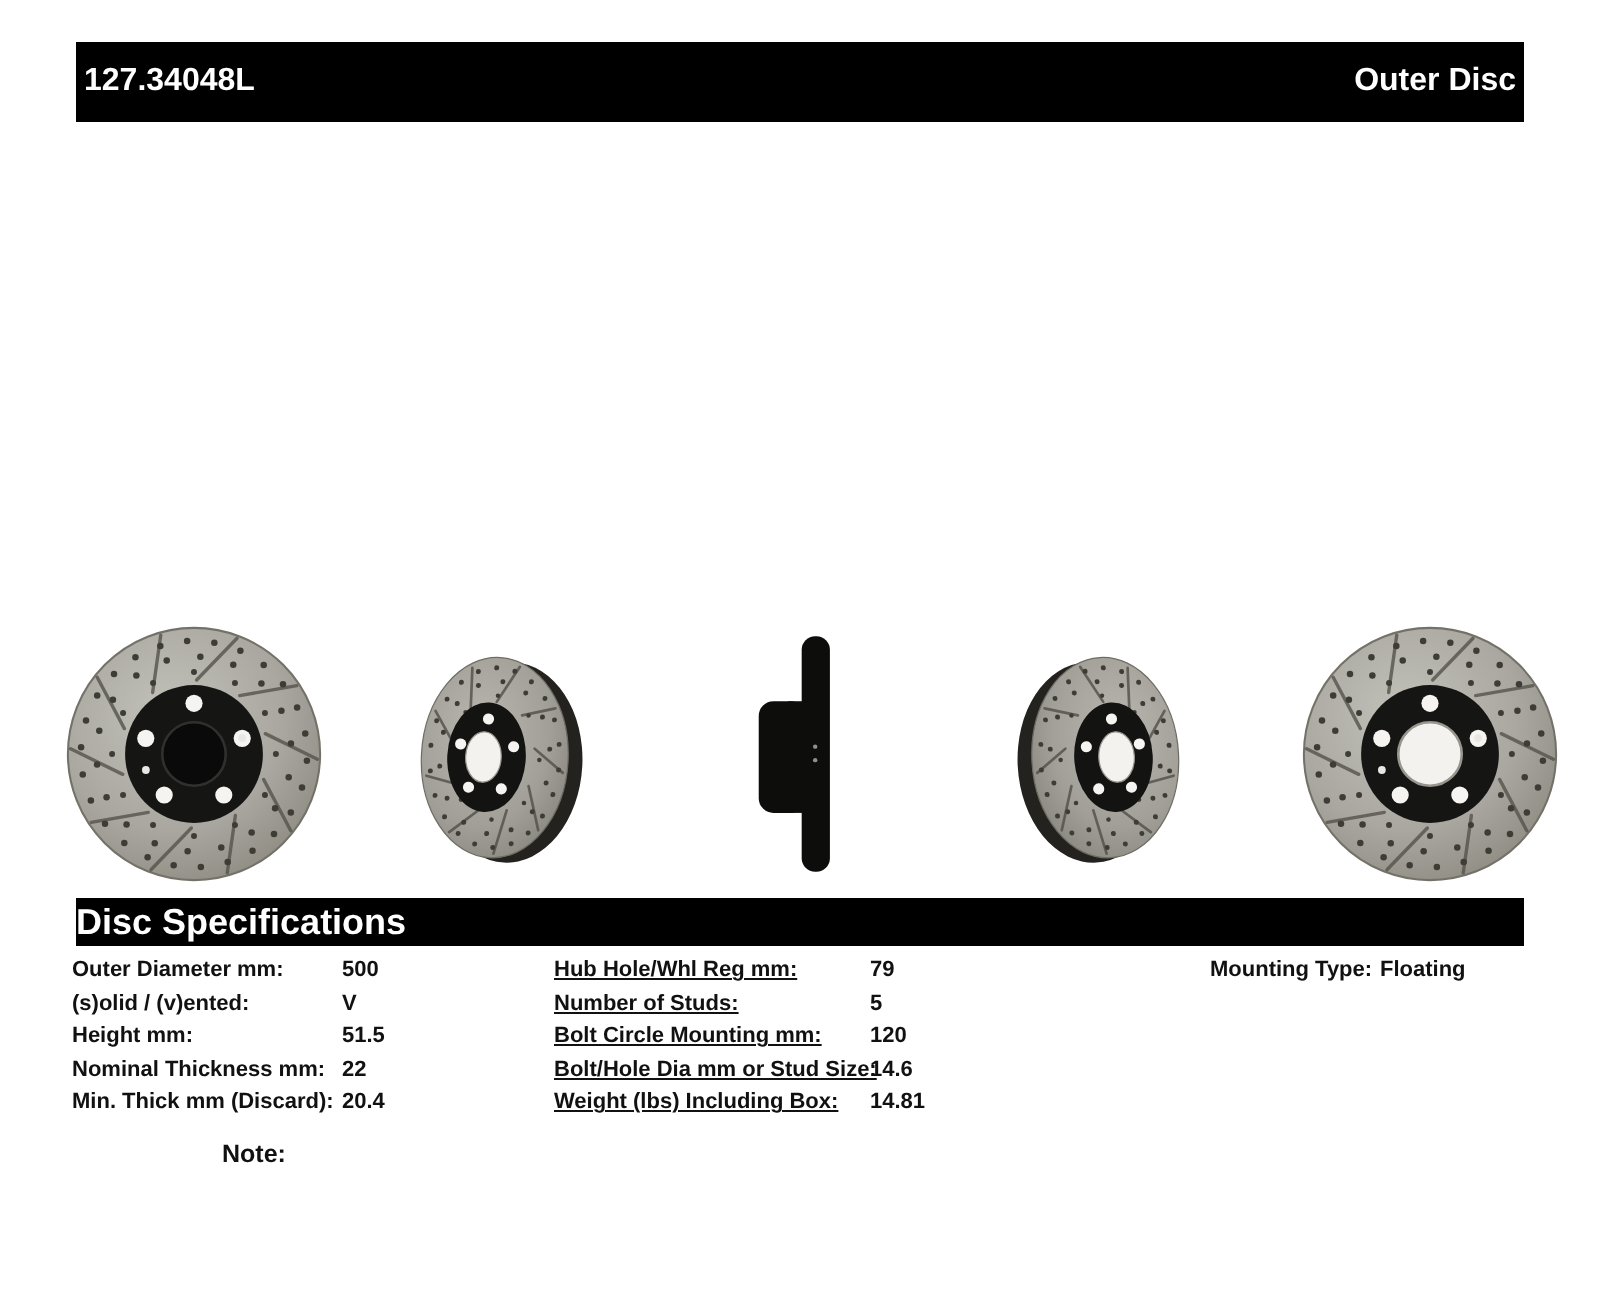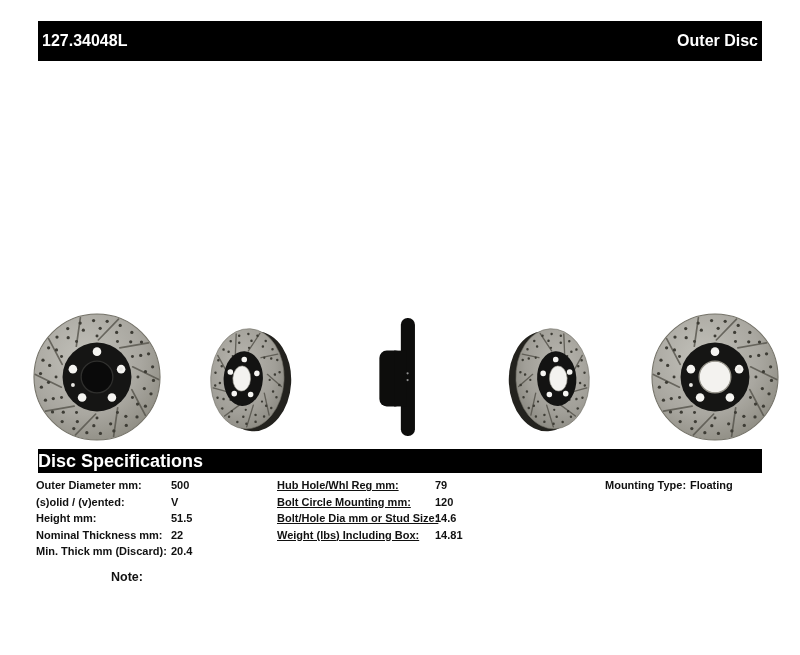--- a/index.html
+++ b/index.html
@@ -417,20 +417,24 @@
       <span class="spec-value">20.4</span>
     </div>
   </div>
 
   <div class="col col-mid">
     <div class="spec-row">
       <span class="spec-label">Hub Hole/Whl Reg mm:</span>
       <span class="spec-value">79</span>
     </div>
     <div class="spec-row">
+      <span class="spec-label">Number of Studs:</span>
+      <span class="spec-value">5</span>
+    </div>
+    <div class="spec-row">
       <span class="spec-label">Bolt Circle Mounting mm:</span>
       <span class="spec-value">120</span>
     </div>
     <div class="spec-row">
       <span class="spec-label">Bolt/Hole Dia mm or Stud Size:</span>
       <span class="spec-value">14.6</span>
     </div>
     <div class="spec-row">
       <span class="spec-label">Weight (lbs) Including Box:</span>
       <span class="spec-value">14.81</span>

